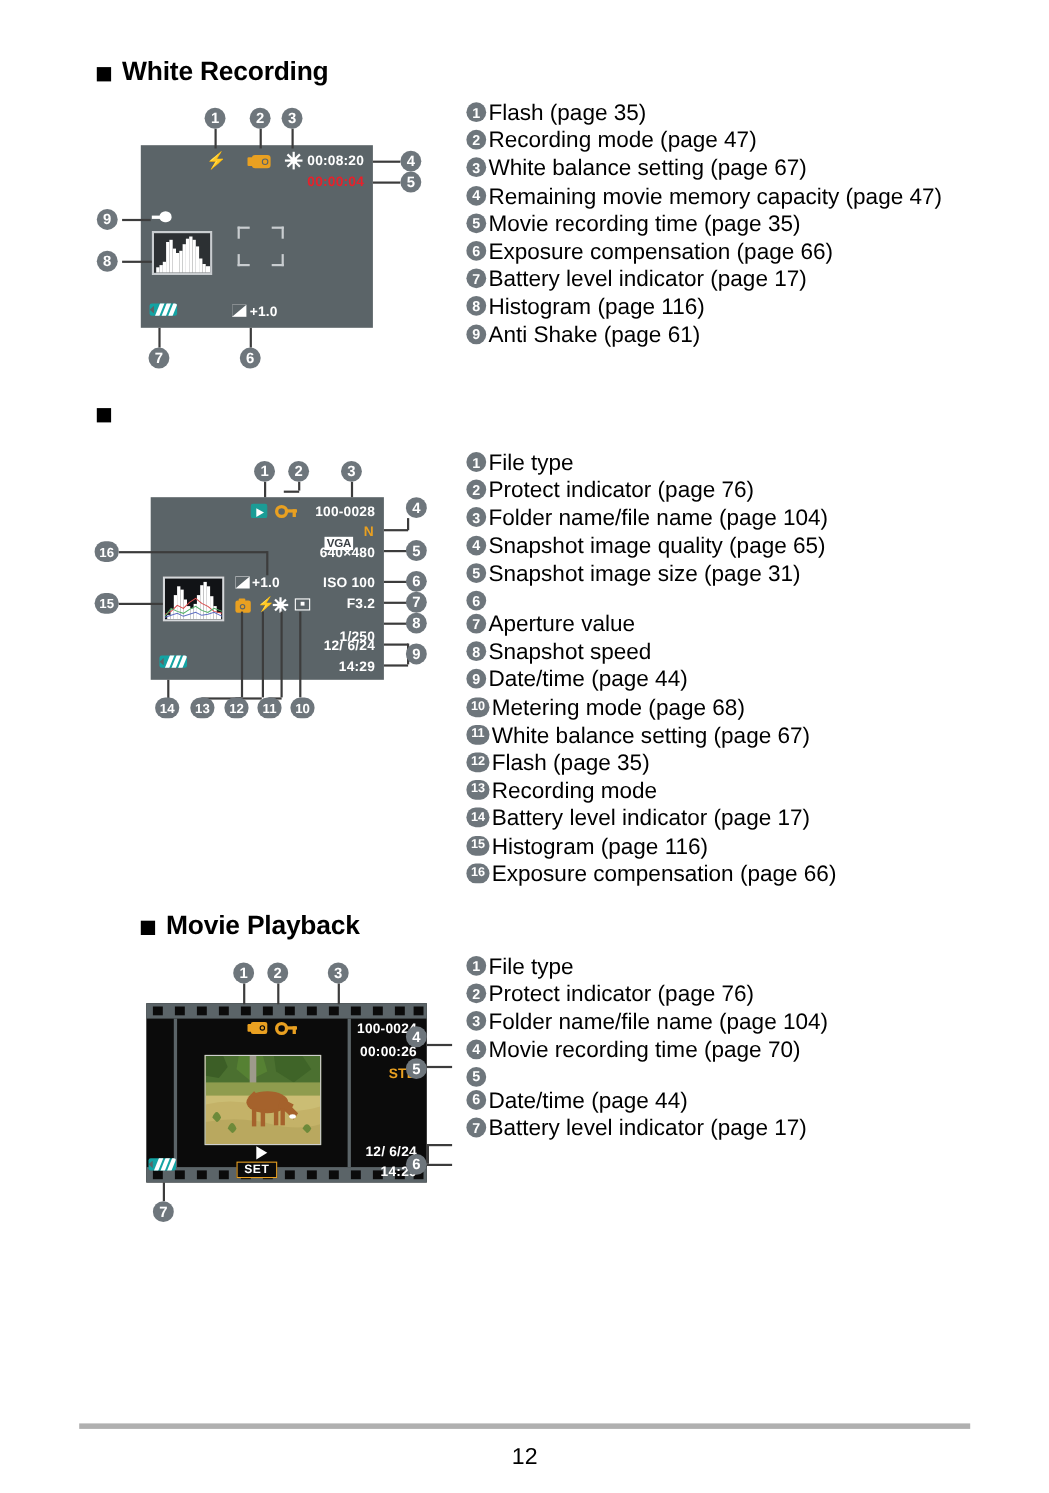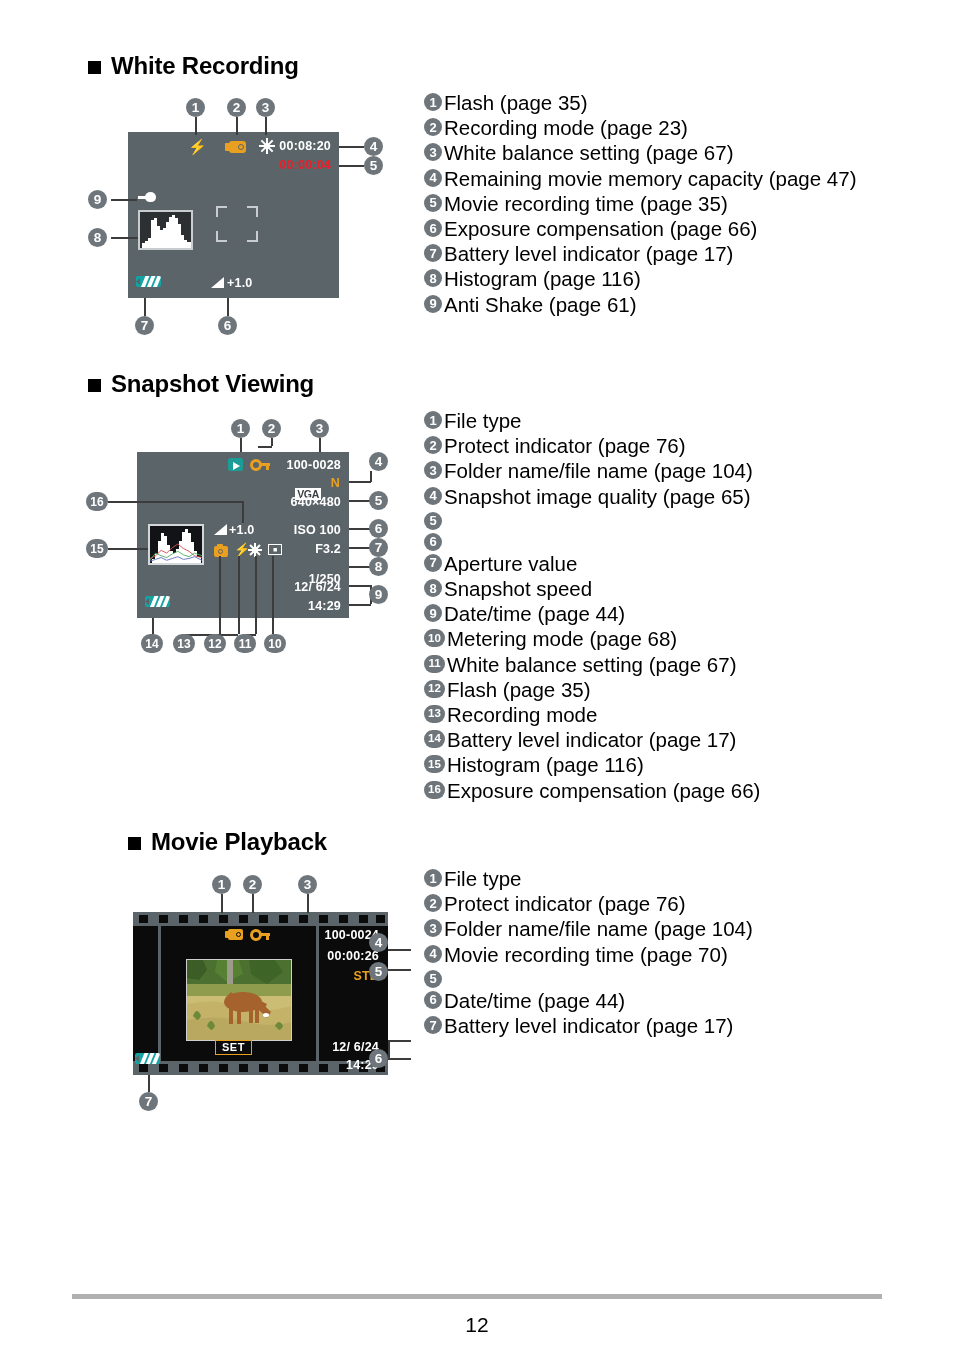--- a/index.html
+++ b/index.html
@@ -524,21 +524,21 @@
   <div class="leader v" style="left:227px; top:298px; height:18px;"></div>
   <div class="callout" style="left:218px; top:316px;">6</div>
 
   <div class="legend" style="left:424px; top:90px;">
     <div class="legend-row">
       <span class="badge">1</span>
       <span class="legend-label">Flash (page 35)</span>
     </div>
     <div class="legend-row">
       <span class="badge">2</span>
-      <span class="legend-label">Recording mode (page 23)</span>
+      <span class="legend-label">Recording mode (page 47)</span>
     </div>
     <div class="legend-row">
       <span class="badge">3</span>
       <span class="legend-label">White balance setting (page 67)</span>
     </div>
     <div class="legend-row">
       <span class="badge">4</span>
       <span class="legend-label">Remaining movie memory capacity (page 47)</span>
     </div>
     <div class="legend-row">
@@ -558,21 +558,20 @@
       <span class="legend-label">Histogram (page 116)</span>
     </div>
     <div class="legend-row">
       <span class="badge">9</span>
       <span class="legend-label">Anti Shake (page 61)</span>
     </div>
   </div>
 
   <div class="section-heading" style="left:88px; top:370px;">
     <span class="heading-square"></span>
-    <span>Snapshot Viewing</span>
   </div>
 
   <div class="callout" style="left:231px; top:419px;">1</div>
   <div class="leader v" style="left:240px; top:438px; height:14px;"></div>
   <div class="callout" style="left:262px; top:419px;">2</div>
   <div class="leader v" style="left:271px; top:438px; height:8px;"></div>
   <div class="leader h" style="left:258px; top:446px; width:14px;"></div>
   <div class="callout" style="left:310px; top:419px;">3</div>
   <div class="leader v" style="left:319px; top:438px; height:14px;"></div>
 
@@ -698,20 +697,21 @@
     <div class="legend-row">
       <span class="badge">3</span>
       <span class="legend-label">Folder name/file name (page 104)</span>
     </div>
     <div class="legend-row">
       <span class="badge">4</span>
       <span class="legend-label">Snapshot image quality (page 65)</span>
     </div>
     <div class="legend-row">
       <span class="badge">5</span>
+      <span class="legend-label">Snapshot image size (page 31)</span>
     </div>
     <div class="legend-row">
       <span class="badge">6</span>
     </div>
     <div class="legend-row">
       <span class="badge">7</span>
       <span class="legend-label">Aperture value</span>
     </div>
     <div class="legend-row">
       <span class="badge">8</span>
@@ -834,21 +834,21 @@
         <g fill="#ffffff">
           <ellipse cx="79" cy="55" rx="3" ry="2"></ellipse>
         </g>
         <path d="M6,56 Q10,46 14,56 Q12,60 10,60 Z" fill="#6d8a3a"></path>
         <path d="M20,66 Q24,56 28,66 Q26,70 24,70 Z" fill="#6d8a3a"></path>
         <path d="M88,66 Q92,58 96,66 Q94,70 92,70 Z" fill="#6d8a3a"></path>
       </svg>
     </div>
 
     <span class="play-tri" style="left:100px; top:130px;"></span>
-    <span class="set-btn" style="left:82px; top:128px;">SET</span>
+    <span class="set-btn" style="left:82px; top:144px;">SET</span>
 
     <span class="lcd-text" style="right:9px; top:128px;">12/ 6/24</span>
     <span class="lcd-text" style="right:9px; top:146px;">14:29</span>
 
     <span class="ico-battery" style="left:2px; top:141px;">
       <span class="tip"></span>
       <span class="st" style="left:7px;"></span>
       <span class="st" style="left:13px;"></span>
       <span class="st" style="left:19px;"></span>
     </span>

